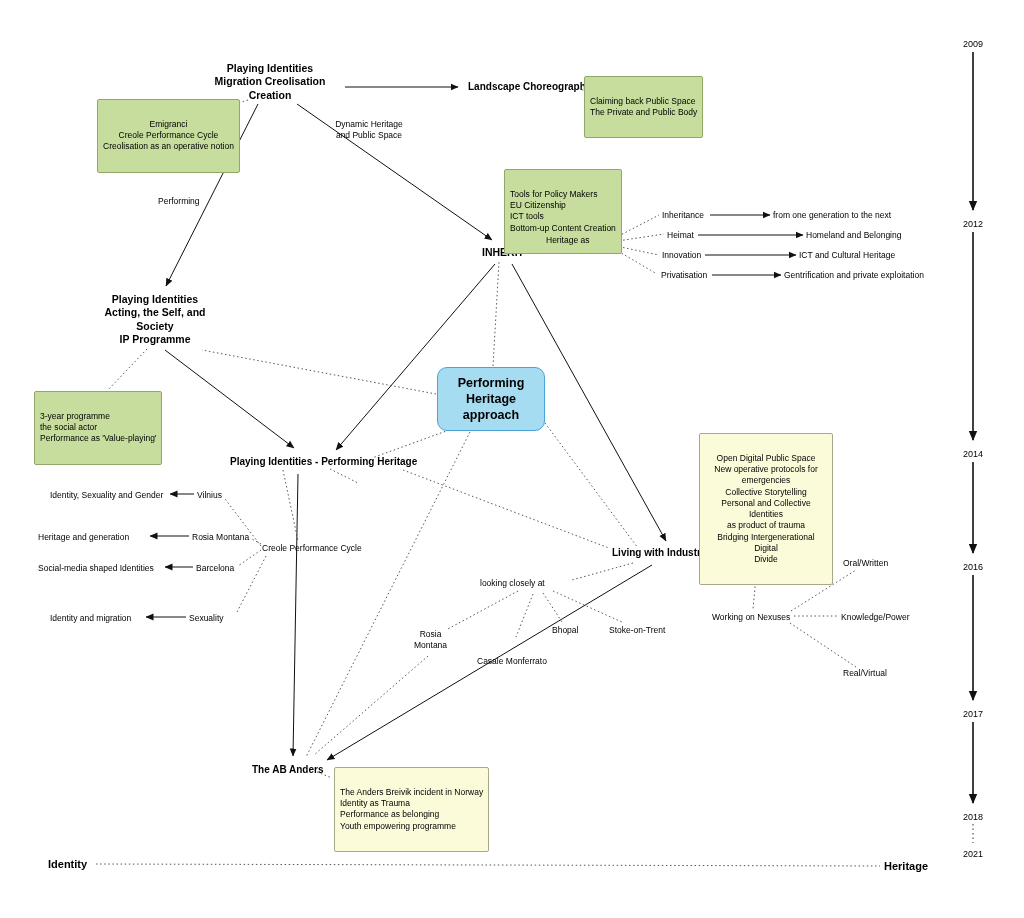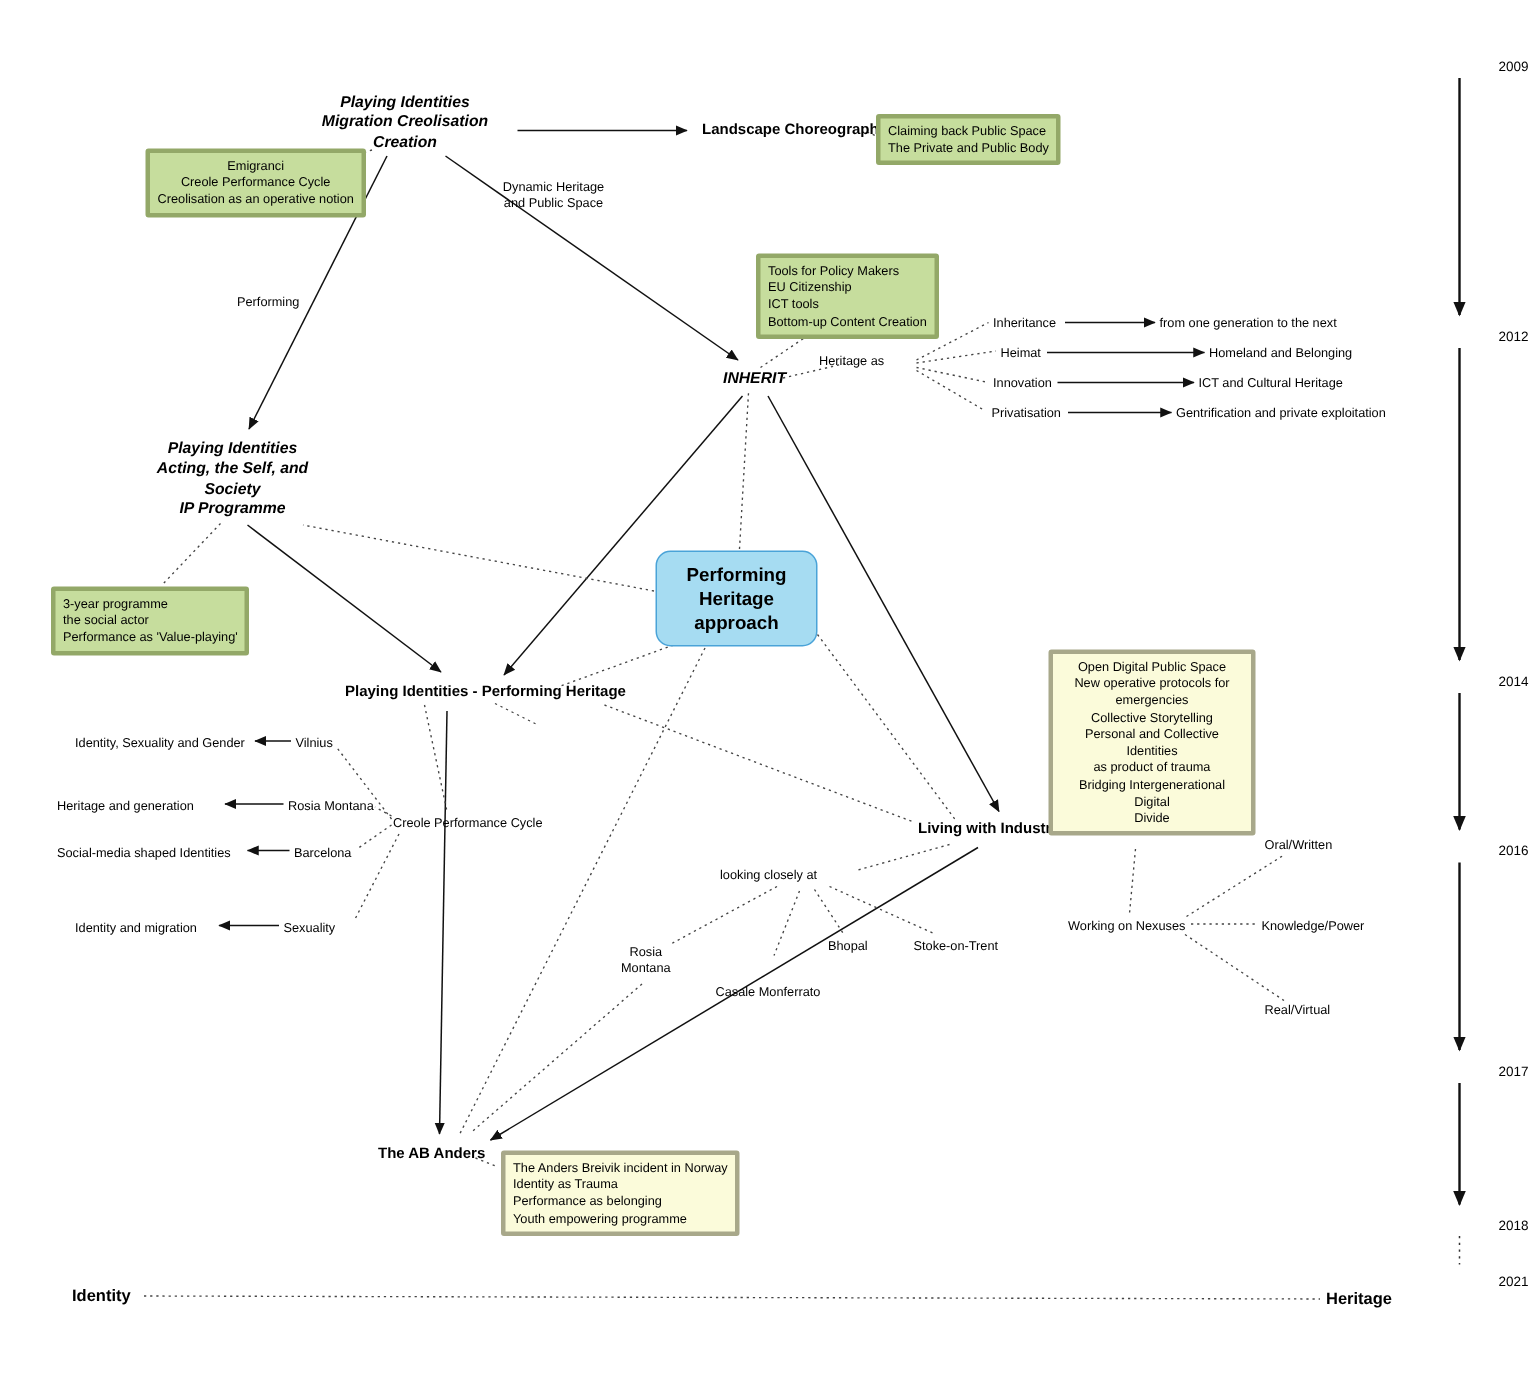--- a/index.html
+++ b/index.html
@@ -3,33 +3,33 @@
 <meta charset="utf-8">
 <style>
   html,body{margin:0;padding:0;background:#ffffff;}
   .canvas{
     position:relative;width:1024px;height:918px;background:#ffffff;
     font-family:"Liberation Sans","DejaVu Sans",sans-serif;color:#000;overflow:hidden;
   }
   svg.wires{position:absolute;left:0;top:0;width:1024px;height:918px;}
   .node{position:absolute;line-height:1.28;white-space:pre-line;}
   .t-bold{font-weight:bold;font-size:10px;text-align:center;}
-  .t-big{font-size:10.5px;font-style:italic;}
+  .t-big{font-size:10.5px;}
   .t-plain{font-size:8.5px;}
   .center-x{transform:translateX(-50%);}
   .ta-c{text-align:center;}
-  .box{border:3px solid #000000;border-radius:2px;padding:3px 5px;font-size:8.5px;line-height:1.32;}
+  .box{border:1px solid #000000;border-radius:2px;padding:19px 5px;font-size:8.5px;line-height:1.32;}
   .green{background:#c6dd9d;border-color:#93a868;}
   .yellow{background:#fbfbda;border-color:#a8a88a;}
   .blue-box{
     background:#a6dcf2;border:1.5px solid #4aa3d8;border-radius:10px;
     font-weight:bold;font-size:12.5px;text-align:center;
     display:flex;align-items:center;justify-content:center;
   }
-  .year{font-size:9px;margin-left:36px;}
+  .year{font-size:9px;}
   .axis-label{font-weight:bold;font-size:11px;white-space:nowrap;}
 </style>
 </head>
 <body>
 
 <div class="canvas">
 
   <svg class="wires" viewBox="0 0 1024 918">
     <defs>
       <marker id="ah" viewBox="0 0 8 8" markerWidth="8" markerHeight="8" refX="7.5" refY="4" orient="auto" markerUnits="userSpaceOnUse">

